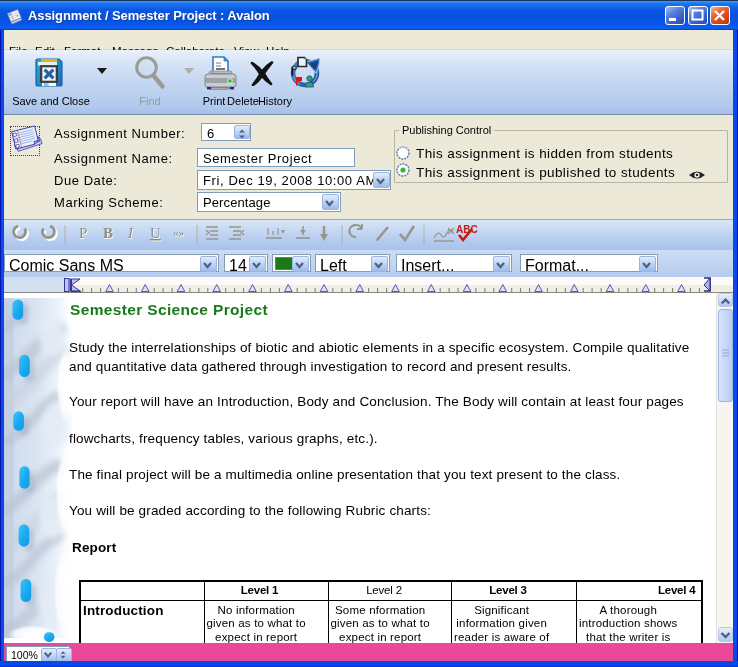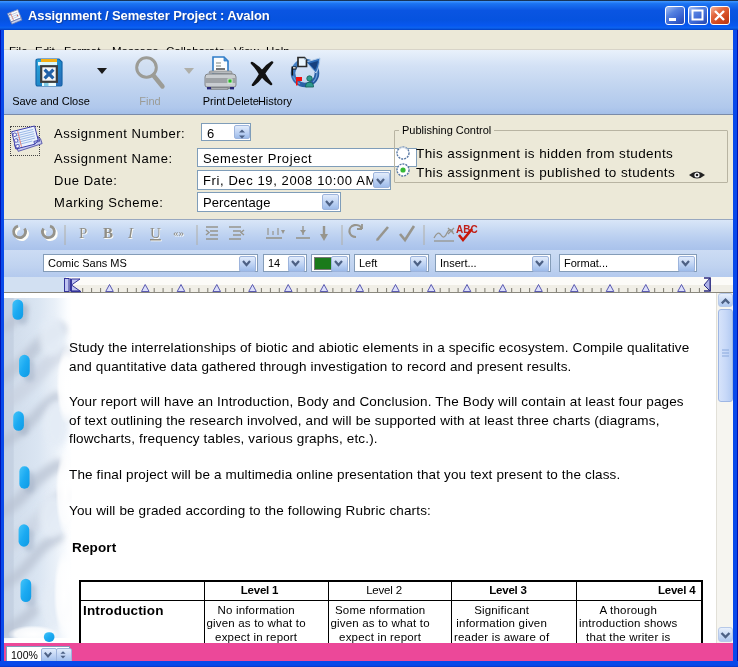--- a/index.html
+++ b/index.html
@@ -22,21 +22,21 @@
 #toolbar{left:4px;top:50px;width:729px;height:64px;background:linear-gradient(180deg,#E9F1FB 0%,#D3E1F5 25%,#C2D5F0 55%,#B0C8EC 90%,#A4BFE8 100%);border-bottom:1px solid #7A8BA8;}
 .tlabel{font-size:11px;color:#000;top:45px;text-align:center;}
 .tlabel.dis{color:#9B9B95;}
 
 #form{left:4px;top:115px;width:729px;height:104px;background:#ECE9D8;border-bottom:1px solid #98A8C0;}
 .flabel{font-size:13px;color:#000;left:50px;letter-spacing:.55px;}
 .tfield{background:#fff;border:1px solid #7F9DB9;box-sizing:border-box;font-size:13px;color:#000;padding:2px 0 0 5px;letter-spacing:.6px;white-space:nowrap;}
 
 #iconbar{left:4px;top:220px;width:729px;height:30px;background:linear-gradient(180deg,#D9E6F8 0%,#C3D6F2 40%,#B2C9EE 75%,#A9C2EB 100%);}
 #combobar{left:4px;top:250px;width:729px;height:27px;background:linear-gradient(180deg,#CCDCF4 0%,#C0D3F0 60%,#B4CAEE 100%);}
-.combo{position:absolute;top:4px;height:18px;background:#fff;border:1px solid #849CB8;box-sizing:border-box;font-size:11px;color:#000;margin-left:39px;}
+.combo{position:absolute;top:4px;height:18px;background:#fff;border:1px solid #849CB8;box-sizing:border-box;font-size:16px;color:#000;}
 .combo .ct{position:absolute;left:4px;top:2px;white-space:nowrap;}
 .carr{position:absolute;right:1px;top:1px;width:15px;height:14px;background:linear-gradient(180deg,#E2ECFB 0%,#C0D4F4 50%,#9DBBEA 100%);border:1px solid #9DB4DC;border-radius:2px;}
 
 #ruler{left:4px;top:277px;width:729px;height:16px;background:#E9E6DD;}
 
 #doc{left:4px;top:293px;width:712px;height:350px;background:#fff;overflow:hidden;}
 #docdeco{left:0;top:0;width:68px;height:350px;}
 #vscroll{left:716px;top:293px;width:17px;height:350px;background:#F6F5F0;border-left:1px solid #E2E0D8;}
 .sbtn{left:1px;width:15px;height:16px;border-radius:3px;border:1px solid #B7C9E8;box-sizing:border-box;background:linear-gradient(180deg,#E8F0FC 0%,#CCDCF6 50%,#AFC8EF 100%);}
 #sthumb{left:1px;top:16px;width:15px;height:93px;border-radius:3px;border:1px solid #9EB6E4;box-sizing:border-box;background:linear-gradient(90deg,#D6E3FA 0%,#C8D9F8 50%,#B4CBF2 100%);}
@@ -198,21 +198,21 @@
 <div class="abs flabel" style="top:36px">Assignment Name:</div>
 <div class="abs flabel" style="top:58px">Due Date:</div>
 <div class="abs flabel" style="top:80px">Marking Scheme:</div>
 
 <div class="abs tfield" style="left:197px;top:8px;width:50px;height:18px">6</div>
 <div class="abs" style="left:230px;top:10px;width:16px;height:14px;border-radius:2px;border:1px solid #9DB4DC;background:linear-gradient(180deg,#E2ECFB 0%,#C0D4F4 50%,#9DBBEA 100%);box-sizing:border-box"><svg width="14" height="12" viewBox="0 0 14 12">
         <path d="M4 4.5 L7 1.5 L10 4.5 Z" fill="#4D6185"></path>
         <path d="M4 7.5 L7 10.5 L10 7.5 Z" fill="#4D6185"></path>
       </svg></div>
 
-<div class="abs tfield" style="left:193px;top:33px;width:220px;height:19px">Semester Project</div>
+<div class="abs tfield" style="left:193px;top:33px;width:158px;height:19px">Semester Project</div>
 
 <div class="abs tfield" style="left:193px;top:55px;width:194px;height:20px;overflow:hidden;padding-right:15px;letter-spacing:.6px">Fri, Dec 19, 2008 10:00 AM</div>
 <div class="abs carr" style="left:369px;top:57px;right:auto"><svg width="13" height="12" viewBox="0 0 13 12">
         <path d="M3 4 L6.5 8 L10 4" fill="none" stroke="#4D6185" stroke-width="2.2"></path>
       </svg></div>
 
 <div class="abs tfield" style="left:193px;top:77px;width:144px;height:20px;letter-spacing:.1px">Percentage</div>
 <div class="abs carr" style="left:318px;top:79px;right:auto"><svg width="13" height="12" viewBox="0 0 13 12">
         <path d="M3 4 L6.5 8 L10 4" fill="none" stroke="#4D6185" stroke-width="2.2"></path>
       </svg></div>
@@ -504,24 +504,24 @@
 <g>
 <rect x="8.7" y="1.5" width="11" height="21" rx="5.5" fill="url(#pg)"></rect>
 <rect x="15.5" y="58.5" width="11" height="23" rx="5.5" fill="url(#pg)"></rect>
 <rect x="9.5" y="116.7" width="11" height="20" rx="5.5" fill="url(#pg)"></rect>
 <rect x="15.8" y="173.3" width="10.5" height="23" rx="5.2" fill="url(#pg)"></rect>
 <rect x="15" y="233" width="11" height="23" rx="5.5" fill="url(#pg)"></rect>
 <rect x="17" y="289" width="11" height="24" rx="5.5" fill="url(#pg)"></rect>
 <rect x="41" y="344" width="11" height="10" rx="5" fill="url(#pg)"></rect>
 </g>
 </svg>
+<div class="dt" style="left:66px;top:8px;font-size:15.5px;font-weight:bold;color:#1A7A1A;letter-spacing:.35px">Semester Science Project</div>
 <div class="dt" style="left:65px;top:65.5px">and quantitative data gathered through investigation to record and present results.</div>
 <div class="dt" style="left:65px;top:47px">Study the interrelationships of biotic and abiotic elements in a specific ecosystem. Compile qualitative</div>
 <div class="dt" style="left:65px;top:101px">Your report will have an Introduction, Body and Conclusion. The Body will contain at least four pages</div>
-<div class="dt" style="left:65px;top:119.5px">of text outlining the research involved, and will be supported with at least three charts (diagrams,</div>
 <div class="dt" style="left:65px;top:138px">flowcharts, frequency tables, various graphs, etc.).</div>
 <div class="dt" style="left:65px;top:174px">The final project will be a multimedia online presentation that you text present to the class.</div>
 <div class="dt" style="left:65px;top:210px">You will be graded according to the following Rubric charts:</div>
 <div class="dt" style="left:68px;top:247px;font-weight:bold">Report</div>
 <div class="abs" id="tbl" style="left:74.5px;top:287px;width:624px;height:63px">
 <div class="abs" style="left:0;top:0;width:624px;height:2px;background:#000"></div>
 <div class="abs" style="left:0;top:19.5px;width:624px;height:1.5px;background:#000"></div>
 <div class="abs" style="left:0;top:0;width:2px;height:63px;background:#000"></div>
 <div class="abs" style="left:125px;top:0;width:1.5px;height:63px;background:#000"></div>
 <div class="abs" style="left:249px;top:0;width:1.5px;height:63px;background:#000"></div>

